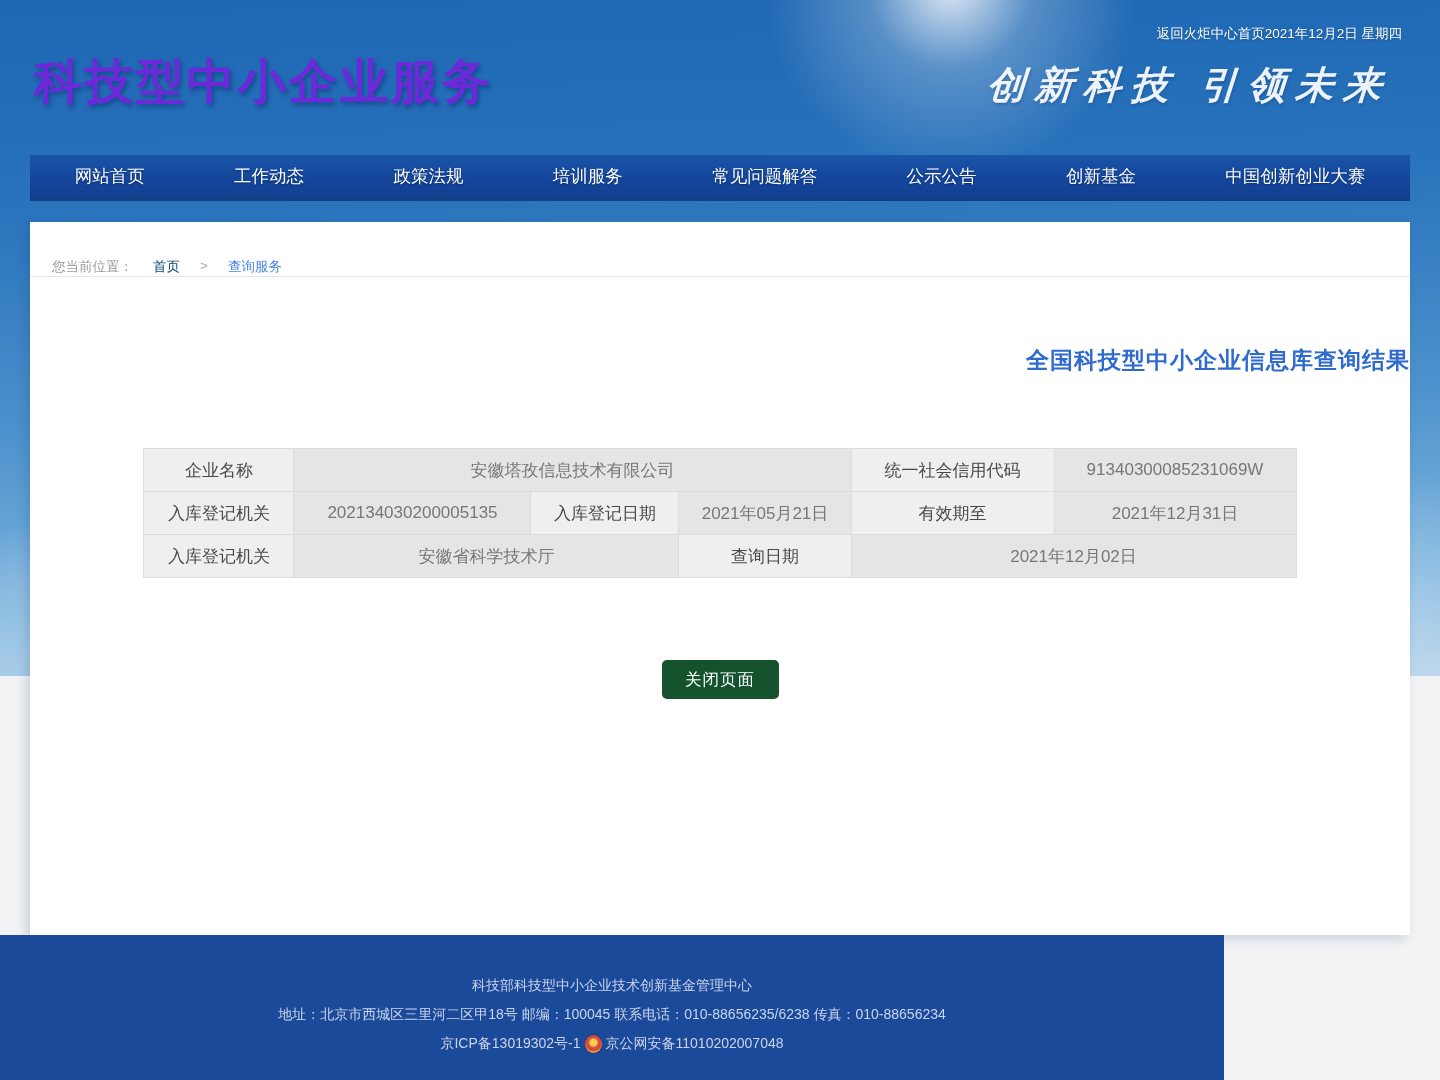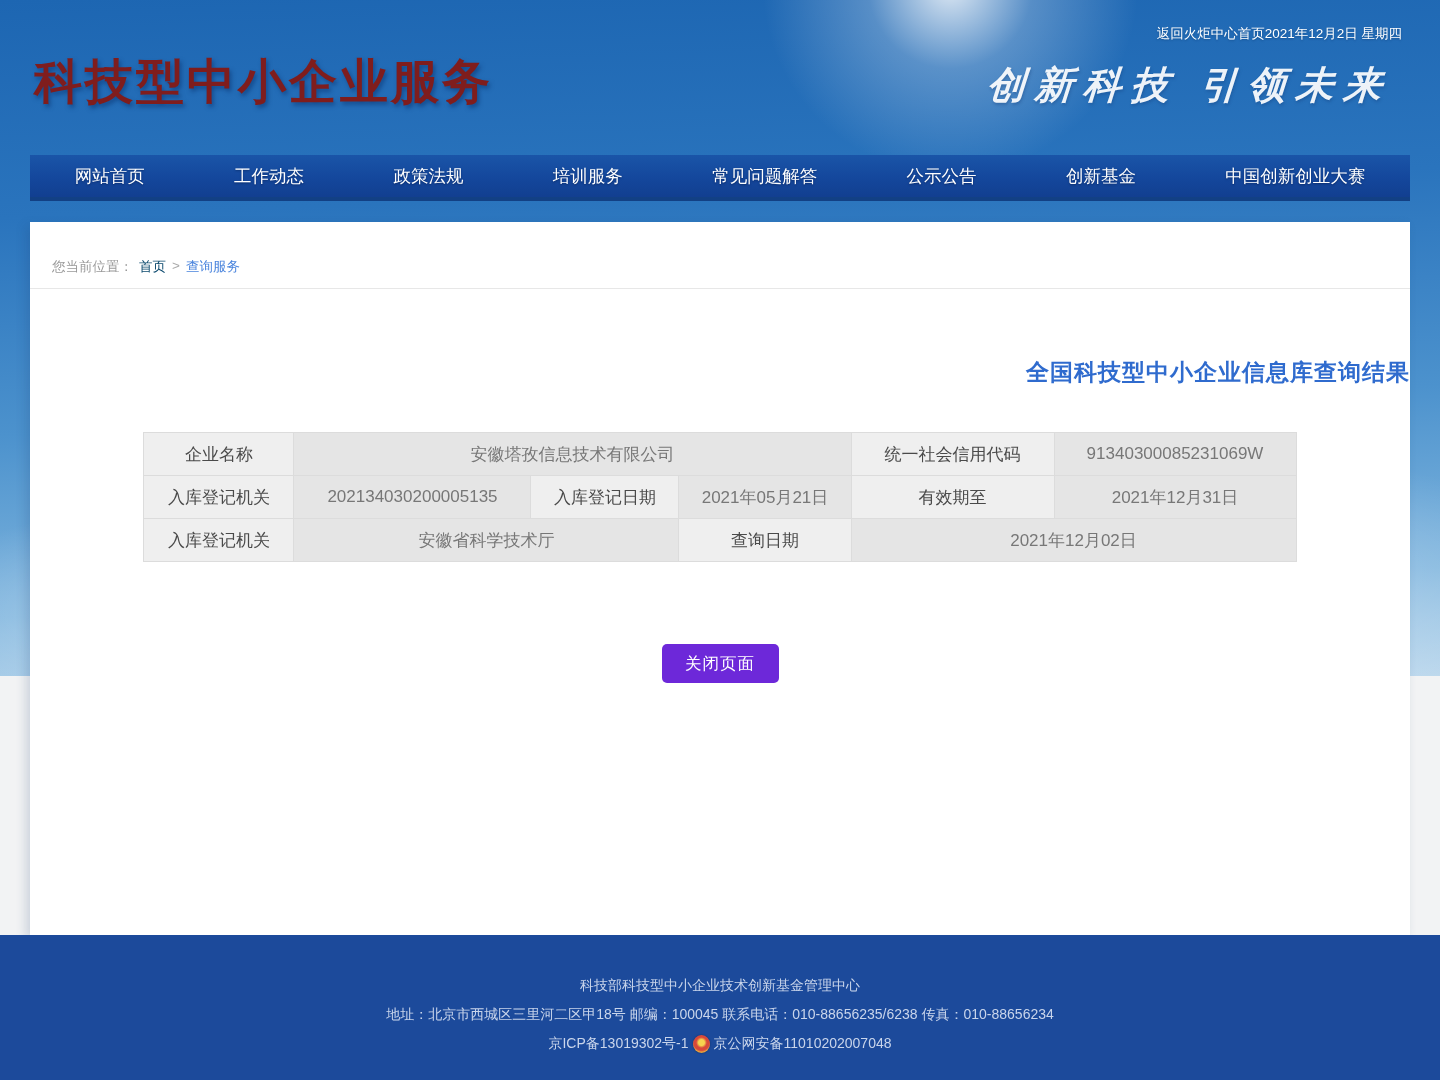--- a/index.html
+++ b/index.html
@@ -35,21 +35,21 @@
   .search-box input {
     flex: 1; border: none; outline: none; font-size: 15px; color: #333;
     font-family: inherit; background: transparent;
   }
   .search-box input::placeholder { color: #333; opacity: 1; }
   .search-icon { width: 26px; height: 26px; flex: none; cursor: pointer; }
 
   
   .logo {
     position: absolute; left: 34px; top: 50px;
-    font-size: 48px; font-weight: 900; color: #7f1d1d; letter-spacing: 3px;
+    font-size: 48px; font-weight: 900; color: #6d28d9; letter-spacing: 3px;
     text-shadow: 2px 3px 4px rgba(10,50,110,0.55); white-space: nowrap;
   }
   .slogan {
     position: absolute; right: 48px; top: 60px;
     font-size: 38px; font-style: italic; font-weight: 700;
     color: rgba(255,255,255,0.92); letter-spacing: 10px; white-space: nowrap;
     text-shadow: 1px 2px 3px rgba(20,60,120,0.35);
     transform: skewX(-4deg);
   }
 
@@ -64,58 +64,58 @@
     color: #ffffff; font-size: 17.5px; white-space: nowrap; cursor: pointer;
     padding: 0 10px; text-shadow: 0 1px 2px rgba(0,20,60,0.5);
   }
 
   
   .panel {
     position: absolute; left: 30px; top: 222px; width: 1380px; height: 713px;
     background: #ffffff; box-shadow: -4px 4px 10px rgba(30,60,110,0.18);
   }
   .breadcrumb {
-    display: flex; align-items: flex-start; gap: 6px;
-    padding: 36px 22px 12px 22px; font-size: 13.5px;
+    display: flex; align-items: flex-start; gap: 20px;
+    padding: 36px 22px 0 22px; font-size: 13.5px;
     border-bottom: 1px solid #e7e7e7; margin: 0 0 0 0;
   }
   .breadcrumb .bc-label { color: #999; }
   .breadcrumb .bc-home { color: #0c4a6e; cursor: pointer; }
   .breadcrumb .bc-sep { color: #aaa; }
   .breadcrumb .bc-current { color: #4a84dd; cursor: pointer; }
 
   .result-title {
     text-align: right; margin-top: 68px;
     font-size: 23px; font-weight: bold; color: #2f6bce; letter-spacing: 1px;
   }
 
   
   table.result {
-    width: 1152px; margin: 44px auto 0 auto;
+    width: 1152px; margin: 72px auto 0 auto;
     border-collapse: collapse; table-layout: fixed;
   }
   table.result td {
     height: 43px; border: 1px solid #dcdcdc;
     text-align: center; vertical-align: middle;
     font-size: 17px; overflow: hidden; white-space: nowrap;
   }
   td.lbl { background: #efefef; color: #4a4a4a; }
   td.val { background: #e5e5e5; color: #777; }
 
   
   .close-btn {
     display: block; margin: 82px auto 0 auto;
     width: 117px; height: 39px; border: none; border-radius: 5px;
-    background: #6d28d9; color: #ffffff; font-size: 16.5px;
+    background: #14532d; color: #ffffff; font-size: 16.5px;
     font-family: inherit; cursor: pointer; letter-spacing: 1px;
   }
 
   
   .footer {
-    position: absolute; left: 0; bottom: 0; width: 1440px; height: 145px;
+    position: absolute; left: 0; bottom: 0; width: 1224px; height: 145px;
     background: #1c4a9b; color: #c9d5eb; font-size: 14px;
     text-align: center; padding-top: 36px; line-height: 29px;
   }
   .footer .line { white-space: nowrap; }
   .icp-line { display: flex; align-items: center; justify-content: center; gap: 4px; }
   .badge-icon {
     display: inline-block; width: 17px; height: 18px; border-radius: 50%;
     background: radial-gradient(circle at 50% 42%, #f6d34f 0 22%, #d8483a 40% 58%, #e8a33d 70%, #b4791f 100%);
     box-shadow: 0 0 2px rgba(0,0,0,0.4);
   }

